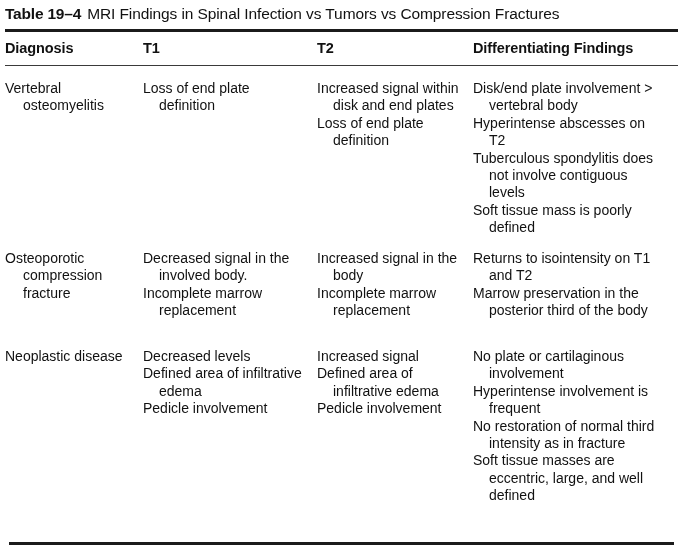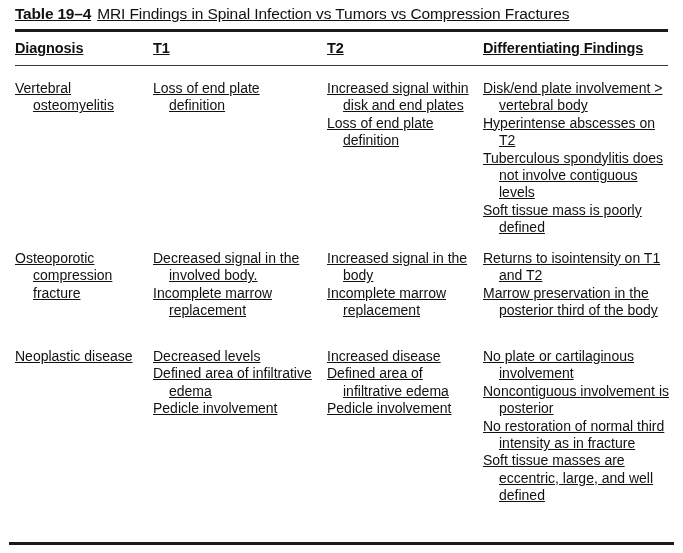--- a/index.html
+++ b/index.html
@@ -13,22 +13,21 @@
     font-family: "Liberation Sans", sans-serif;
     color: #111111;
     -webkit-font-smoothing: antialiased;
   }
 
   .table-figure {
     position: relative;
     width: 683px;
     height: 553px;
     box-sizing: border-box;
-    padding: 0 15px;
-    text-decoration: underline;
+    padding: 0 5px;
   }
 
   
   .caption {
     font-size: 15.5px;
     line-height: 22px;
     padding-top: 3px;
     padding-bottom: 4px;
     white-space: nowrap;
     letter-spacing: -0.1px;
@@ -168,27 +167,27 @@
     <div class="trow row-3">
       <div class="cell diagnosis">
           <p>Neoplastic disease</p>
         </div>
       <div class="cell">
           <p>Decreased levels</p>
           <p>Defined area of infiltrative edema</p>
           <p>Pedicle involvement</p>
         </div>
       <div class="cell">
-          <p>Increased disease</p>
+          <p>Increased signal</p>
           <p>Defined area of infiltrative edema</p>
           <p>Pedicle involvement</p>
         </div>
       <div class="cell">
           <p>No plate or cartilaginous involvement</p>
-          <p>Noncontiguous involvement is posterior</p>
+          <p>Hyperintense involvement is frequent</p>
           <p>No restoration of normal third intensity as in fracture</p>
           <p>Soft tissue masses are eccentric, large, and well defined</p>
         </div>
     </div>
 
   </div>
 
   <div class="rule-bottom"></div>
 
 </div>

